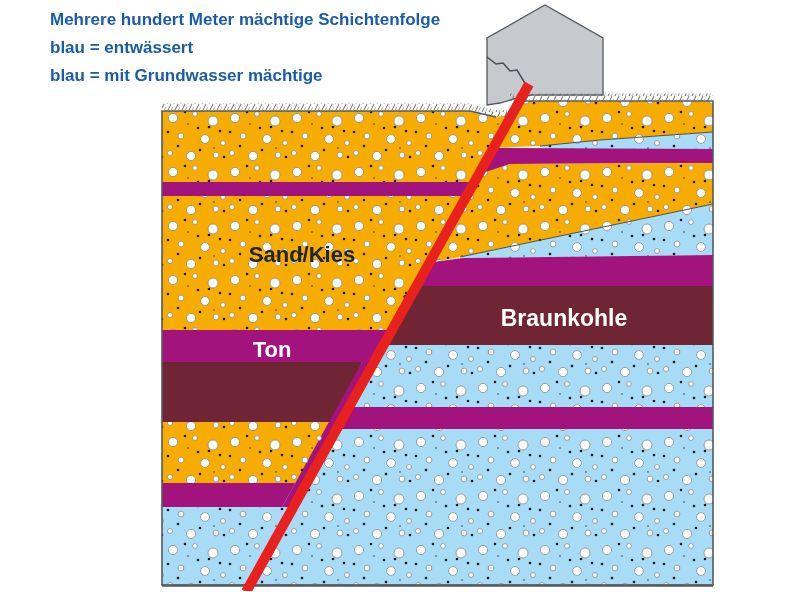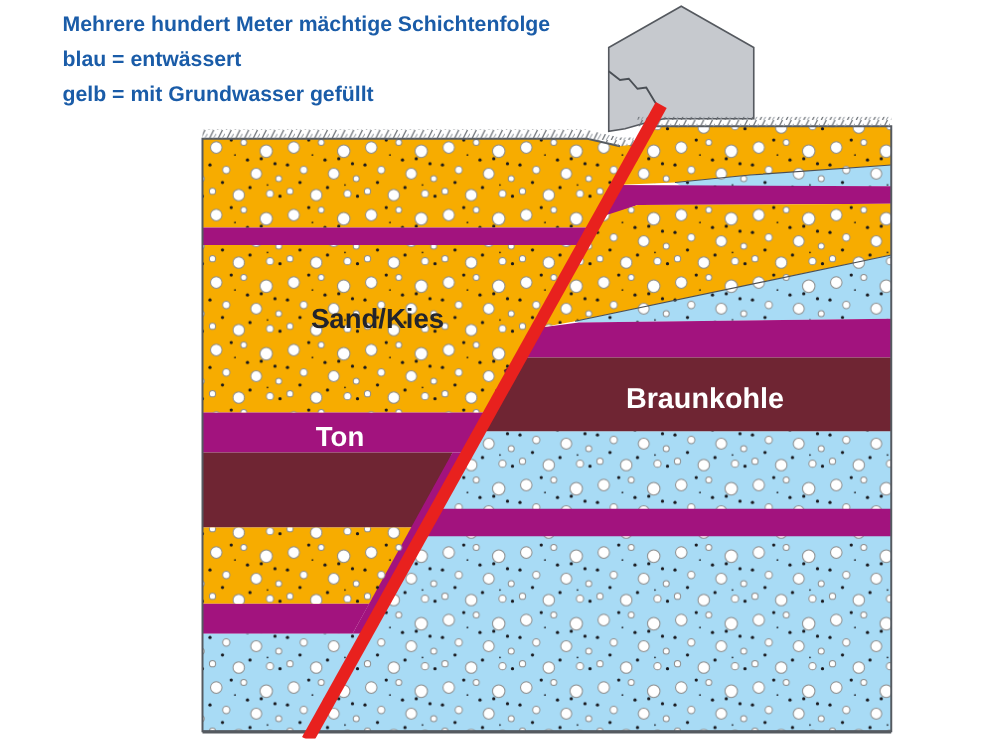--- a/index.html
+++ b/index.html
@@ -16,21 +16,21 @@
   .geo-label{font-family:"Liberation Sans",sans-serif;font-weight:bold;}
 </style>
 </head>
 <body>
 
 <div class="stage">
 
   <div class="title-block">
     <div class="title-line">Mehrere hundert Meter mächtige Schichtenfolge</div>
     <div class="title-line">blau = entwässert</div>
-    <div class="title-line">gelb = mit Grundwasser gefüllt</div>
+    <div class="title-line">blau = mit Grundwasser mächtige</div>
   </div>
 
   <svg width="788" height="592" viewBox="0 0 788 592">
     <defs>
 
       <pattern id="grain" width="62" height="54" patternUnits="userSpaceOnUse">
         <g fill="#ffffff" stroke="#8a8a8a" stroke-width="0.8">
           <circle cx="9" cy="10" r="4.6"></circle>
           <circle cx="31" cy="6" r="2.4"></circle>
           <circle cx="49" cy="13" r="5.0"></circle>

